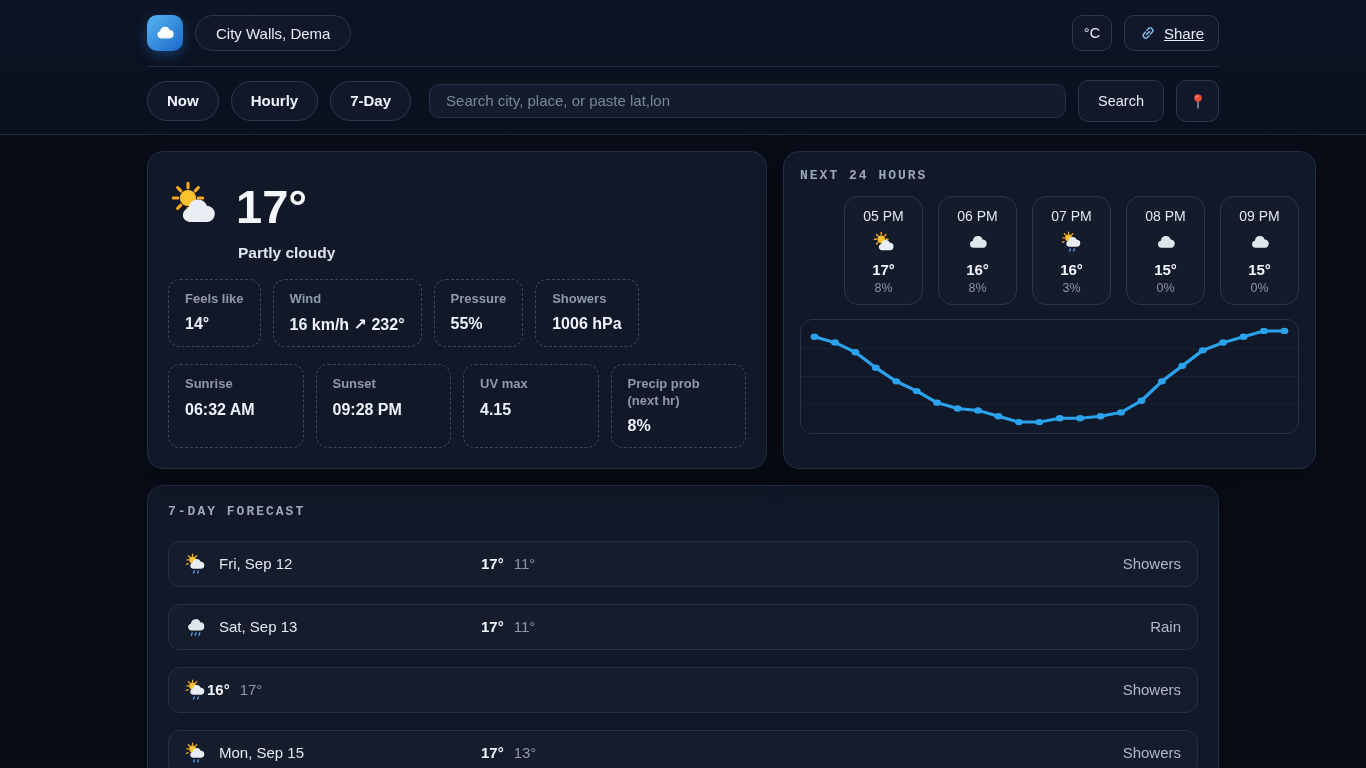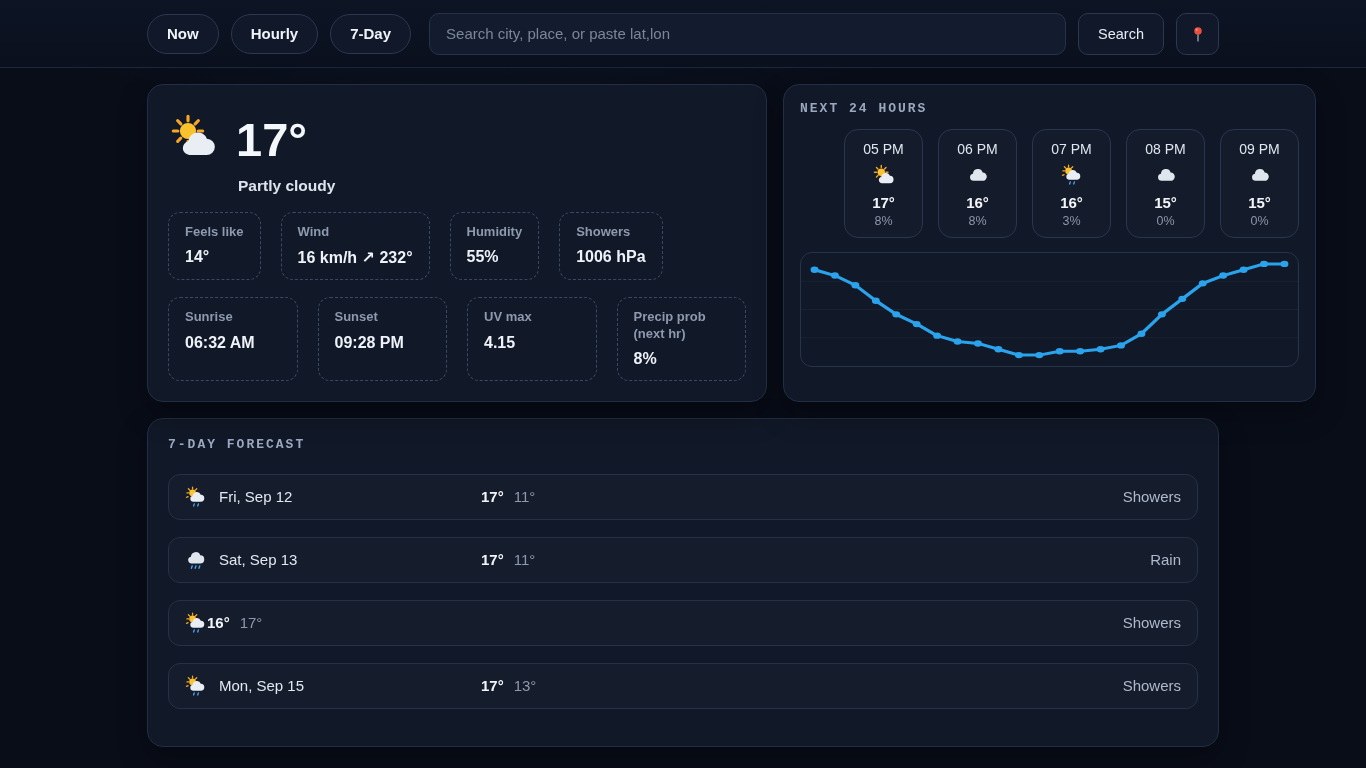--- a/index.html
+++ b/index.html
@@ -42,21 +42,21 @@
   .share-btn svg { width:18px; height:18px; }
   .share-text { text-decoration:underline; font-size:15px; }
 
   .hrow2 { height:67px; display:flex; align-items:center; gap:8px; }
   .pill {
     height:40px; padding:0 19px; border-radius:20px; font-weight:700; font-size:15px;
     background:#10182a; border:1px solid #2c3850; color:#f0f4fa; cursor:pointer; font-family:inherit;
   }
   .pill + .pill { margin-left:4px; }
   .search-input {
-    flex:1; height:42px; margin-left:10px; border-radius:10px;
+    flex:1; height:34px; margin-left:10px; border-radius:10px;
     background:#131c2f; border:1px solid #273249; color:#e7ecf4;
     font-size:15px; padding:0 16px; font-family:inherit; outline:none;
   }
   .search-input::placeholder { color:#7b8699; }
   .search-btn { height:42px; padding:0 19px; margin-left:4px; border-radius:10px; }
   .pin-btn { height:42px; width:43px; margin-left:4px; border-radius:10px; }
   .pin-btn svg { width:20px; height:20px; }
 
   
   main { padding-top:16px; }
@@ -69,21 +69,21 @@
   .card-sm { padding:16px; }
   .section-heading {
     font-size:13px; font-weight:800; letter-spacing:2px; color:#9aa8bf;font-family:Liberation Mono, monospace;
   }
 
   
   .hero { display:flex; align-items:center; gap:18px; padding:8px 0 2px 2px; }
   .hero-icon svg { width:48px; height:48px; }
   .hero-temp { font-size:47px; font-weight:800; color:#f4f7fb; line-height:1; }
   .hero-cond { margin:10px 0 0 70px; font-size:15.5px; font-weight:700; color:#dde4ef; }
-  .stats-row { display:flex; gap:20px; margin-top:17px; }
+  .stats-row { display:flex; gap:12px; margin-top:17px; }
   .stat {
     border:1.5px dashed #3b4862; border-radius:12px; padding:11px 16px 12px;
   }
   .stat-label { font-size:13px; font-weight:700; color:#8d99ae; line-height:1.25; }
   .stat-value { font-size:16px; font-weight:700; color:#eef2f9; margin-top:8px; }
   .stats-row--fill .stat { flex:1; }
 
   
   .hours { display:flex; gap:15px; margin-top:13px; overflow:hidden;padding-left:44px; }
   .hour-card {
@@ -152,20 +152,36 @@
     </symbol>
     <symbol id="i-pin" viewBox="0 0 32 32">
       <path d="M16 17v10" stroke="#93a2b5" stroke-width="2.2" stroke-linecap="round"></path>
       <circle cx="16" cy="11" r="6" fill="#e8503c"></circle>
       <circle cx="14" cy="9" r="1.7" fill="#f3907f"></circle>
     </symbol>
   </defs>
 </svg>
 
 <header>
+  <div class="container hrow1">
+    <div class="logo">
+      <svg>
+          <use href="#i-logo-cloud"></use>
+        </svg>
+    </div>
+    <div class="chip">City Walls, Dema</div>
+    <div class="spacer"></div>
+    <button class="btn unit-btn">°C</button>
+    <button class="btn share-btn">
+      <svg>
+          <use href="#i-link"></use>
+        </svg>
+      <span class="share-text">Share</span>
+    </button>
+  </div>
   <div class="container hrow2">
     <button class="pill">Now</button>
     <button class="pill">Hourly</button>
     <button class="pill">7-Day</button>
     <input class="search-input" type="text" placeholder="Search city, place, or paste lat,lon" style="">
     <button class="btn search-btn">Search</button>
     <button class="btn pin-btn">
       <svg>
           <use href="#i-pin"></use>
         </svg>
@@ -193,21 +209,21 @@
     <div class="stat-label">Feels like</div>
     <div class="stat-value">14°</div>
   </div>
 
   <div class="stat">
     <div class="stat-label">Wind</div>
     <div class="stat-value">16 km/h ↗ 232°</div>
   </div>
 
   <div class="stat">
-    <div class="stat-label">Humidity</div>
+    <div class="stat-label">Pressure</div>
     <div class="stat-value">55%</div>
   </div>
 
   <div class="stat">
     <div class="stat-label">Showers</div>
     <div class="stat-value">1006 hPa</div>
   </div>
 </div>
         <div class="stats-row stats-row--fill">
   <div class="stat">

